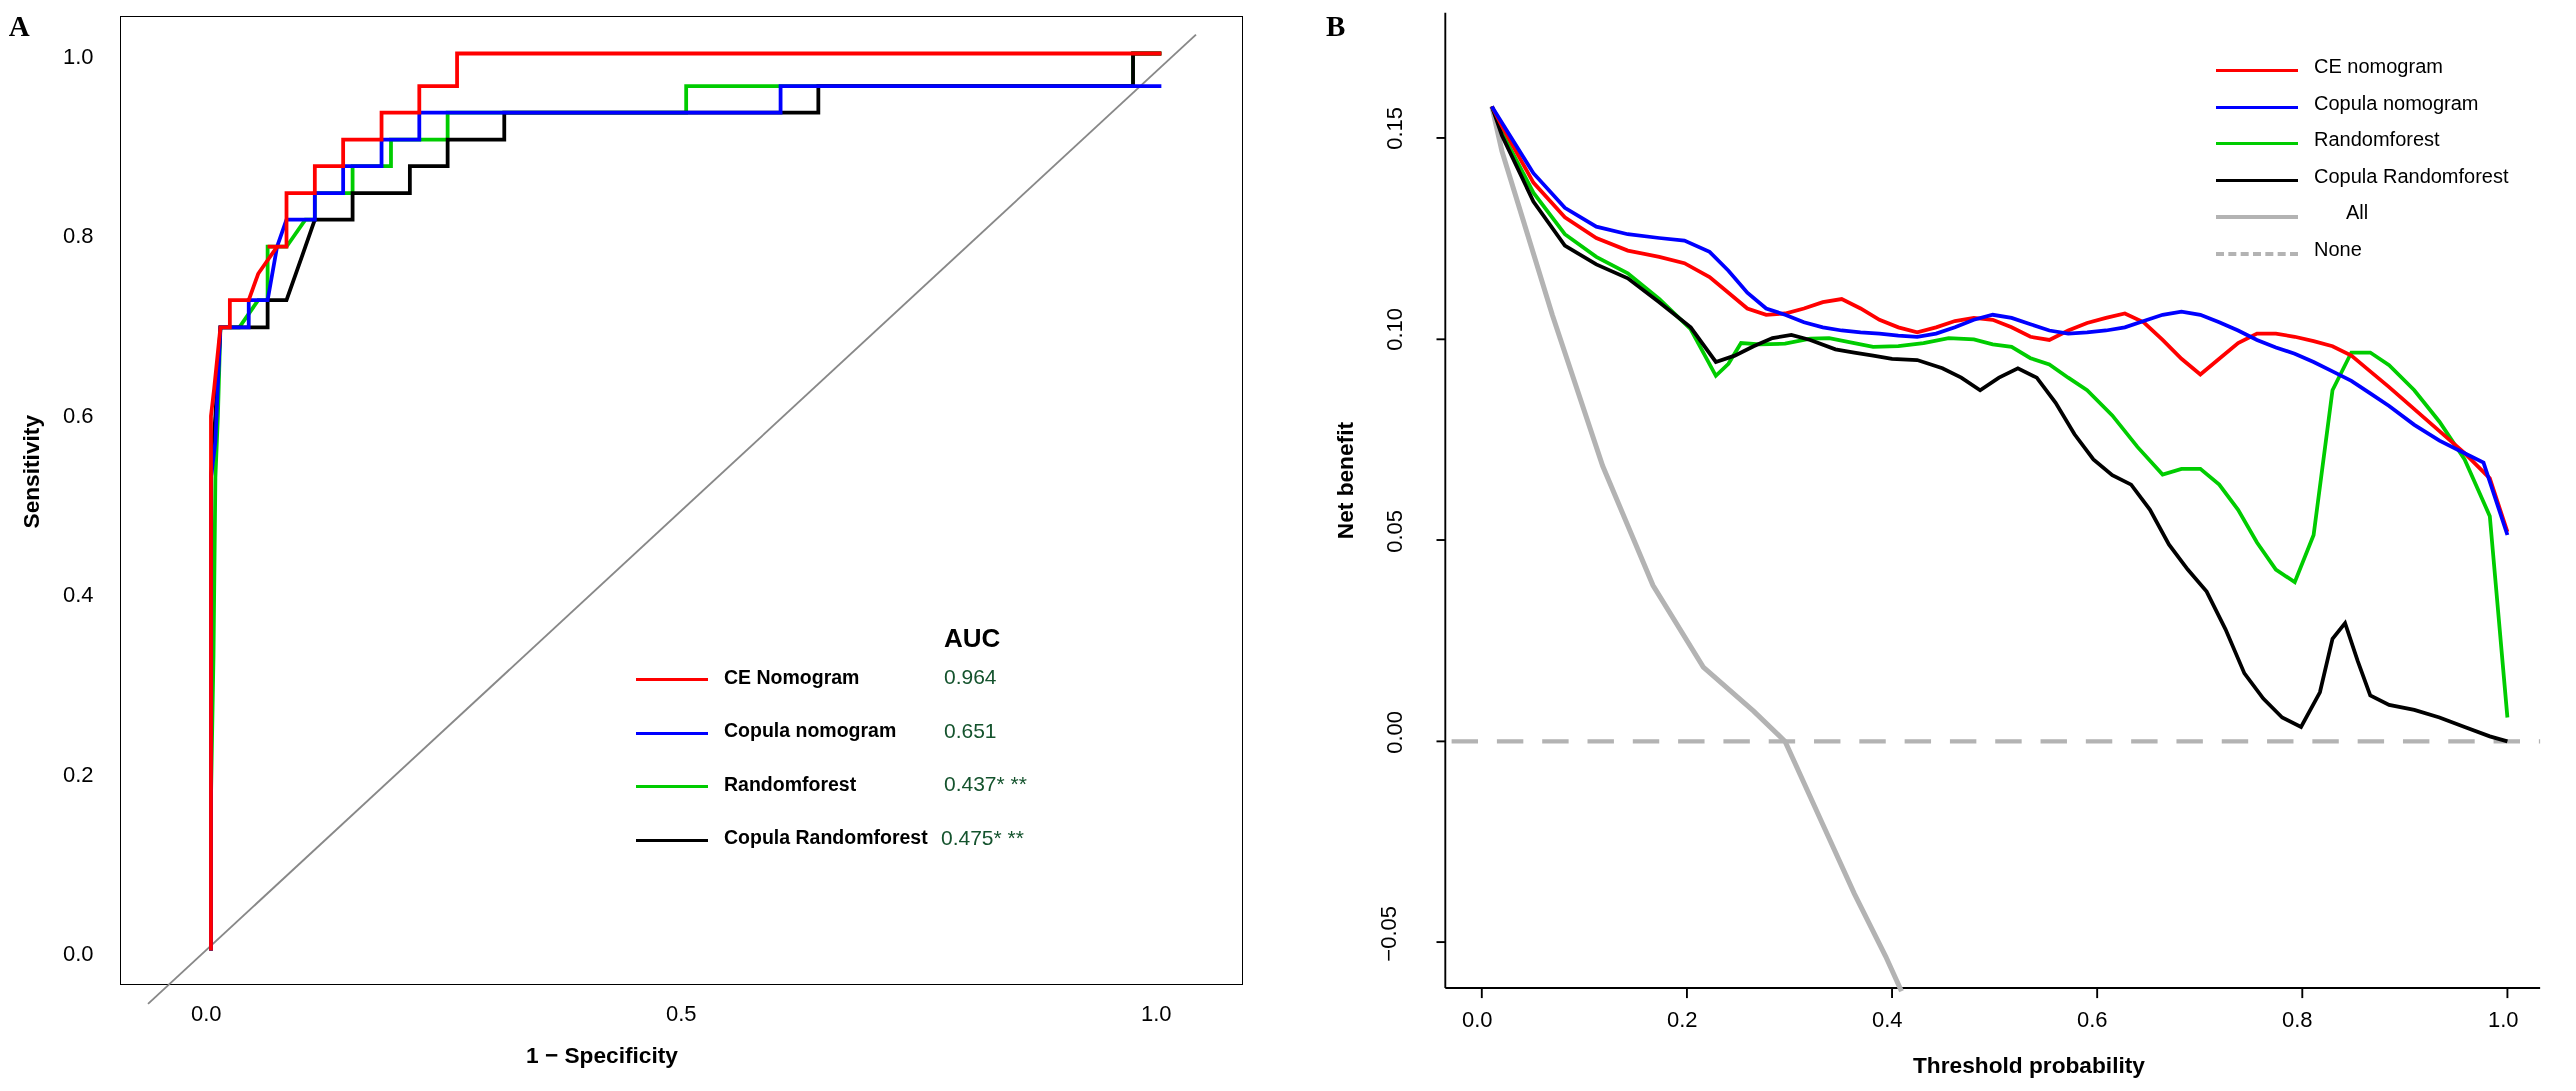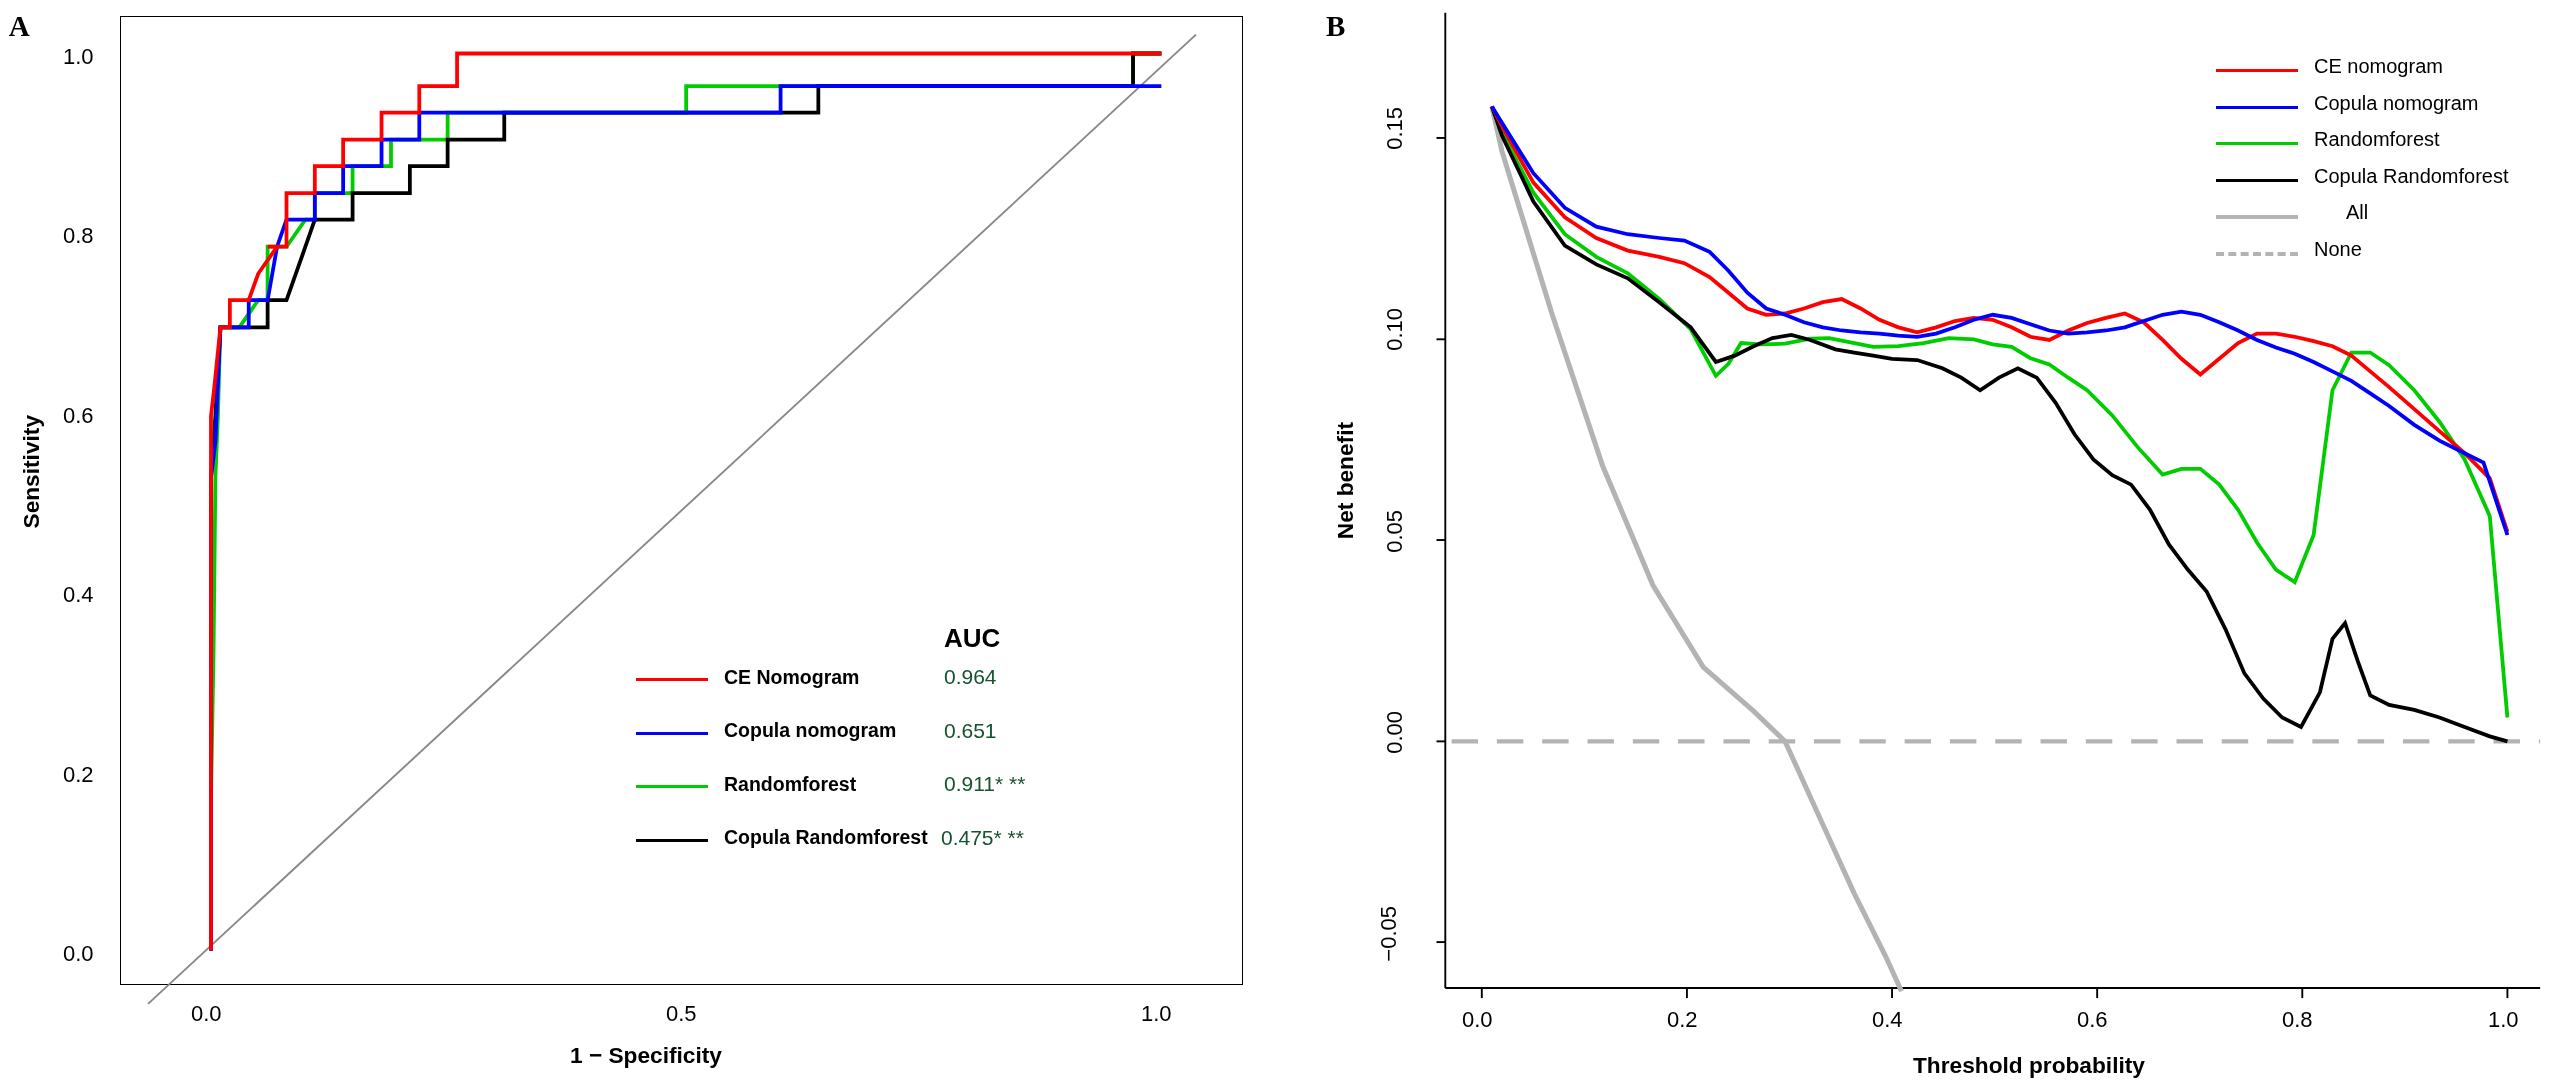--- a/index.html
+++ b/index.html
@@ -47,37 +47,37 @@
   <div class="tick-label" style="left:63px;top:762px;">0.2</div>
   <div class="tick-label" style="left:63px;top:582px;">0.4</div>
   <div class="tick-label" style="left:63px;top:403px;">0.6</div>
   <div class="tick-label" style="left:63px;top:223px;">0.8</div>
   <div class="tick-label" style="left:63px;top:44px;">1.0</div>
 
   <div class="tick-label" style="left:191px;top:1001px;">0.0</div>
   <div class="tick-label" style="left:666px;top:1001px;">0.5</div>
   <div class="tick-label" style="left:1141px;top:1001px;">1.0</div>
 
-  <div class="axis-label" style="left:526px;top:1042px;margin-left:44px;">1 − Specificity</div>
+  <div class="axis-label" style="left:526px;top:1042px;">1 − Specificity</div>
   <div class="axis-label vert" style="left:17.6px;top:415px;">Sensitivity</div>
 
   <div>
     <div class="auc-head" style="left:944px;top:623px;">AUC</div>
 
     <div class="legend-line" style="left:636px;top:678px;width:72px;border-top-color:#ff0000;"></div>
     <div class="legend-text" style="left:724px;top:666px;">CE Nomogram</div>
     <div class="auc-val" style="left:944px;top:665px;">0.964</div>
 
     <div class="legend-line" style="left:636px;top:732px;width:72px;border-top-color:#0000ff;"></div>
     <div class="legend-text" style="left:724px;top:719px;">Copula nomogram</div>
     <div class="auc-val" style="left:944px;top:719px;">0.651</div>
 
     <div class="legend-line" style="left:636px;top:785px;width:72px;border-top-color:#00cc00;"></div>
     <div class="legend-text" style="left:724px;top:773px;">Randomforest</div>
-    <div class="auc-val" style="left:944px;top:772px;">0.911* **</div>
+    <div class="auc-val" style="left:944px;top:772px;">0.437* **</div>
 
     <div class="legend-line" style="left:636px;top:839px;width:72px;border-top-color:#000000;"></div>
     <div class="legend-text" style="left:724px;top:826px;">Copula Randomforest</div>
     <div class="auc-val" style="left:941px;top:826px;">0.475* **</div>
   </div>
 </div>
 
 <div class="panel" id="panelB">
   <div class="panel-letter" style="left:38px;top:10px;">B</div>
 

